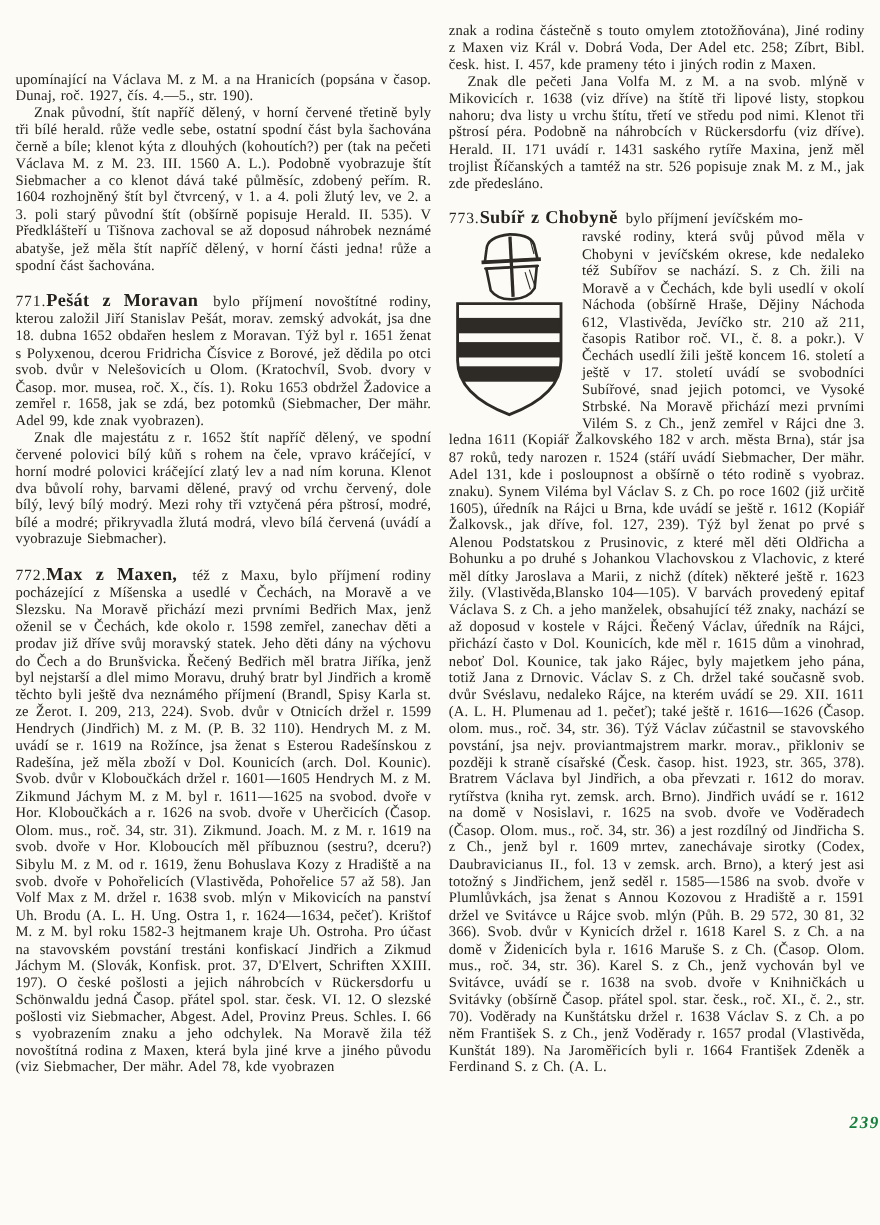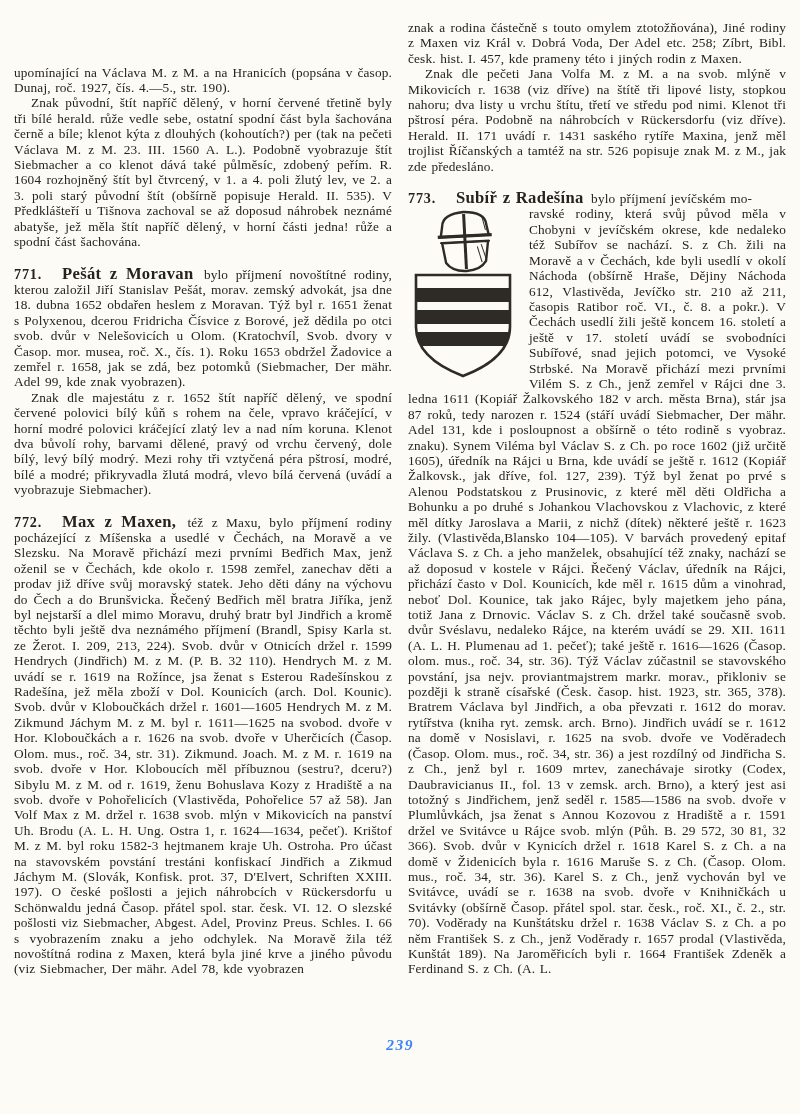--- a/index.html
+++ b/index.html
@@ -14,34 +14,34 @@
   }
   .col{
     width:378px; text-align:justify;
     font-size:13.3px; line-height:15.4px;
     word-spacing:1px; letter-spacing:0.15px;
   }
   .para{margin:0; text-indent:17px;}
   .para.noindent{text-indent:0;}
   .para.entry{margin-top:16px; text-indent:0;}
   .lead{font-weight:normal;}
-  .entry-num{font-size:14.2px; letter-spacing:0.8px; margin-right:20px;font-weight:bold;}
+  .entry-num{font-size:14.2px; letter-spacing:0.8px; margin-right:0;}
   .entry-title{font-weight:bold; font-size:16.6px; letter-spacing:0.3px; margin-right:3px;}
   .entry-block{margin-top:16px;}
   .entry-head{margin:0; text-indent:0;}
   .entry-body{text-align:justify;}
   .coa{
     float:left; width:104px; height:170px;
     margin:3px 14px 3px 3px;
   }
   .coa path, .coa line{stroke:#2e2b26; fill:none;}
   .page-number{
-    position:absolute; top:1036px; left:0; width:100%;
-    text-align:center; font-style:italic; font-weight:bold;
-    font-size:15.5px; letter-spacing:1.5px; color:#3b82f6;
+    position:absolute; top:1012px; left:0; width:100%;
+    text-align:right; font-style:italic; font-weight:bold;
+    font-size:15.5px; letter-spacing:1.5px; color:#15803d;
   }
 </style>
 </head>
 <body>
 
 <div class="page">
   <div class="columns">
 
     <div class="col">
       <p class="para noindent"><span>upomínající na Václava M. z M. a na Hranicích (popsána v časop. Dunaj, roč. 1927, čís. 4.—5., str. 190).</span></p>
@@ -49,21 +49,21 @@
       <p class="para entry"><span class="entry-num">771.</span><span class="entry-title">Pešát z Moravan</span><span> bylo příjmení novoštítné rodiny, kterou založil Jiří Stanislav Pešát, morav. zemský advokát, jsa dne 18. dubna 1652 obdařen heslem z Moravan. Týž byl r. 1651 ženat s Polyxenou, dcerou Fridricha Čísvice z Borové, jež dědila po otci svob. dvůr v Nelešovicích u Olom. (Kratochvíl, Svob. dvory v Časop. mor. musea, roč. X., čís. 1). Roku 1653 obdržel Žadovice a zemřel r. 1658, jak se zdá, bez potomků (Siebmacher, Der mähr. Adel 99, kde znak vyobrazen).</span></p>
       <p class="para"><span class="lead">Znak</span><span> dle majestátu z r. 1652 štít napříč dělený, ve spodní červené polovici bílý kůň s rohem na čele, vpravo kráčející, v horní modré polovici kráčející zlatý lev a nad ním koruna. Klenot dva bůvolí rohy, barvami dělené, pravý od vrchu červený, dole bílý, levý bílý modrý. Mezi rohy tři vztyčená péra pštrosí, modré, bílé a modré; přikryvadla žlutá modrá, vlevo bílá červená (uvádí a vyobrazuje Siebmacher).</span></p>
       <p class="para entry"><span class="entry-num">772.</span><span class="entry-title">Max z Maxen,</span><span> též z Maxu, bylo příjmení rodiny pocházející z Míšenska a usedlé v Čechách, na Moravě a ve Slezsku. Na Moravě přichází mezi prvními Bedřich Max, jenž oženil se v Čechách, kde okolo r. 1598 zemřel, zanechav děti a prodav již dříve svůj moravský statek. Jeho děti dány na výchovu do Čech a do Brunšvicka. Řečený Bedřich měl bratra Jiříka, jenž byl nejstarší a dlel mimo Moravu, druhý bratr byl Jindřich a kromě těchto byli ještě dva neznámého příjmení (Brandl, Spisy Karla st. ze Žerot. I. 209, 213, 224). Svob. dvůr v Otnicích držel r. 1599 Hendrych (Jindřich) M. z M. (P. B. 32 110). Hendrych M. z M. uvádí se r. 1619 na Rožínce, jsa ženat s Esterou Radešínskou z Radešína, jež měla zboží v Dol. Kounicích (arch. Dol. Kounic). Svob. dvůr v Kloboučkách držel r. 1601—1605 Hendrych M. z M. Zikmund Jáchym M. z M. byl r. 1611—1625 na svobod. dvoře v Hor. Kloboučkách a r. 1626 na svob. dvoře v Uherčicích (Časop. Olom. mus., roč. 34, str. 31). Zikmund. Joach. M. z M. r. 1619 na svob. dvoře v Hor. Kloboucích měl příbuznou (sestru?, dceru?) Sibylu M. z M. od r. 1619, ženu Bohuslava Kozy z Hradiště a na svob. dvoře v Pohořelicích (Vlastivěda, Pohořelice 57 až 58). Jan Volf Max z M. držel r. 1638 svob. mlýn v Mikovicích na panství Uh. Brodu (A. L. H. Ung. Ostra 1, r. 1624—1634, pečeť). Krištof M. z M. byl roku 1582-3 hejtmanem kraje Uh. Ostroha. Pro účast na stavovském povstání trestáni konfiskací Jindřich a Zikmud Jáchym M. (Slovák, Konfisk. prot. 37, D'Elvert, Schriften XXIII. 197). O české pošlosti a jejich náhrobcích v Rückersdorfu u Schönwaldu jedná Časop. přátel spol. star. česk. VI. 12. O slezské pošlosti viz Siebmacher, Abgest. Adel, Provinz Preus. Schles. I. 66 s vyobrazením znaku a jeho odchylek. Na Moravě žila též novoštítná rodina z Maxen, která byla jiné krve a jiného původu (viz Siebmacher, Der mähr. Adel 78, kde vyobrazen</span></p>
     </div>
 
     <div class="col">
       <p class="para noindent"><span>znak a rodina částečně s touto omylem ztotožňována), Jiné rodiny z Maxen viz Král v. Dobrá Voda, Der Adel etc. 258; Zíbrt, Bibl. česk. hist. I. 457, kde prameny této i jiných rodin z Maxen.</span></p>
       <p class="para"><span class="lead">Znak</span><span> dle pečeti Jana Volfa M. z M. a na svob. mlýně v Mikovicích r. 1638 (viz dříve) na štítě tři lipové listy, stopkou nahoru; dva listy u vrchu štítu, třetí ve středu pod nimi. Klenot tři pštrosí péra. Podobně na náhrobcích v Rückersdorfu (viz dříve). Herald. II. 171 uvádí r. 1431 saského rytíře Maxina, jenž měl trojlist Říčanských a tamtéž na str. 526 popisuje znak M. z M., jak zde předesláno.</span></p>
 
       <div class="entry-block">
-        <p class="para entry-head"><span class="entry-num">773.</span><span class="entry-title">Subíř z Radešína</span><span> bylo příjmení jevíčském mo-</span></p>
+        <p class="para entry-head"><span class="entry-num">773.</span><span class="entry-title">Subíř z Chobyně</span><span> bylo příjmení jevíčském mo-</span></p>
         <div class="entry-body">
           <svg class="coa" viewBox="0 0 104 170" aria-hidden="true">
 
             <g transform="rotate(-3 54 32)">
               <path d="M32,16 Q33,4 54,3 Q75,4 76,16 L78,27 L30,27 Z" stroke-width="2.4"></path>
               <path d="M27,27 L81,27" stroke-width="3.4"></path>
               <path d="M29,33 L79,33" stroke-width="1.6"></path>
               <path d="M31,33 L77,33 L74,53 Q68,62 54,62 Q40,62 34,53 Z" stroke-width="2.4"></path>
               <line x1="54" y1="5" x2="54" y2="60" stroke-width="3"></line>
               <line x1="70" y1="36" x2="74" y2="50" stroke-width="1"></line>

